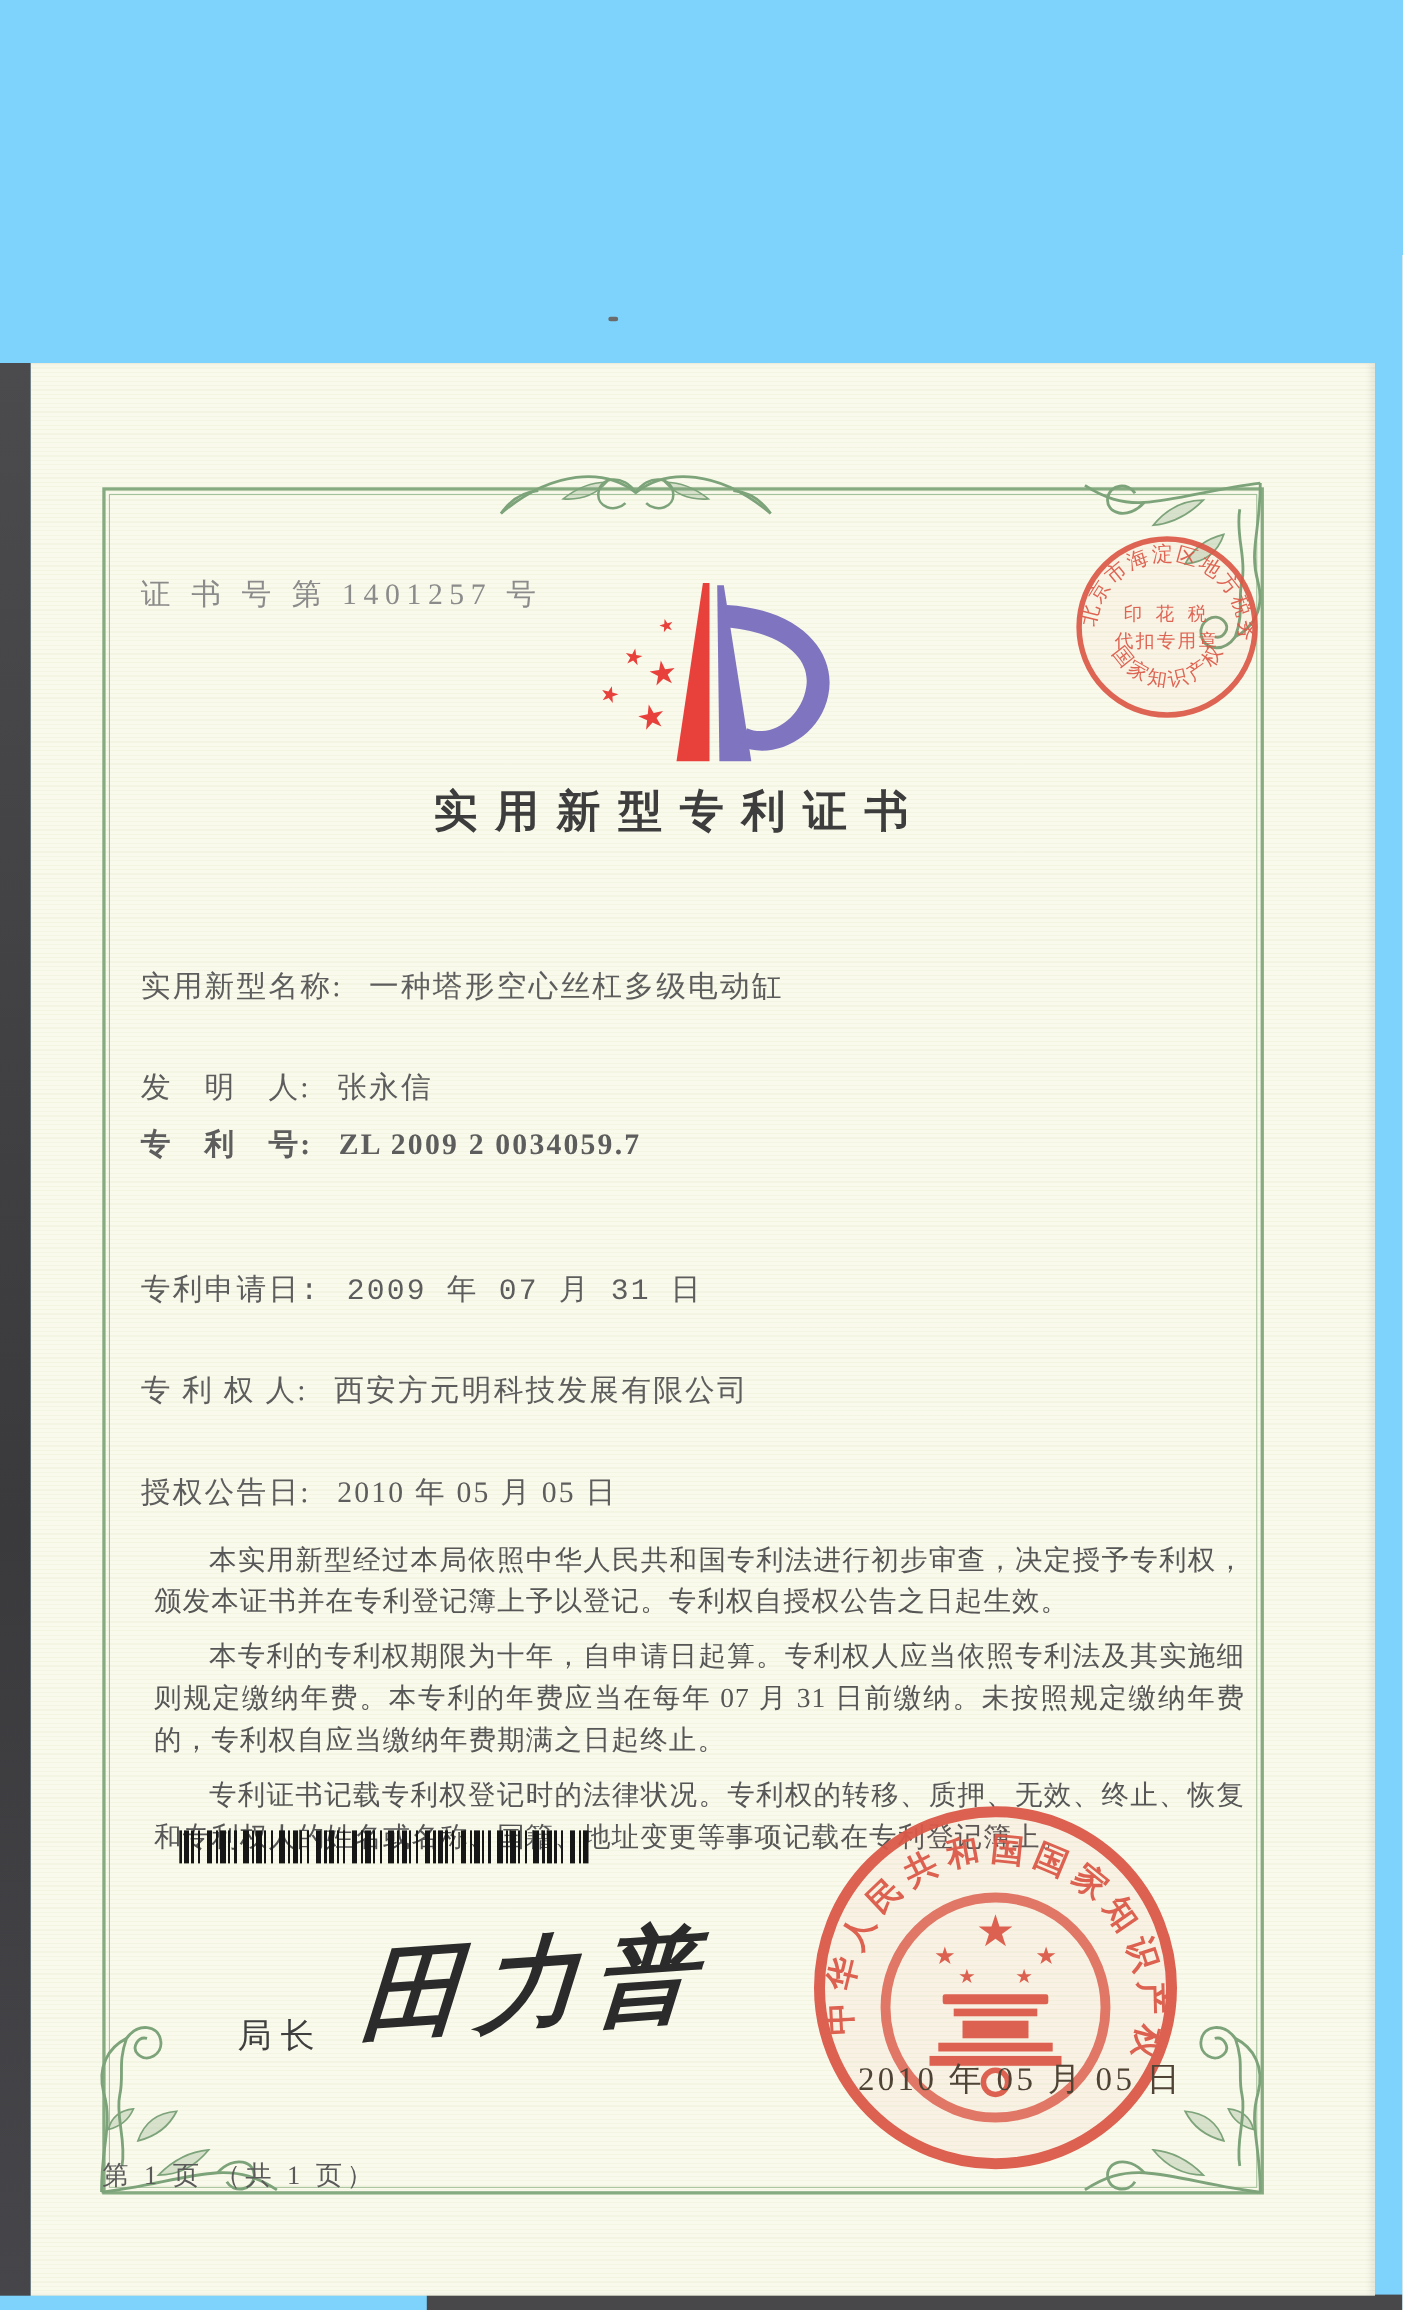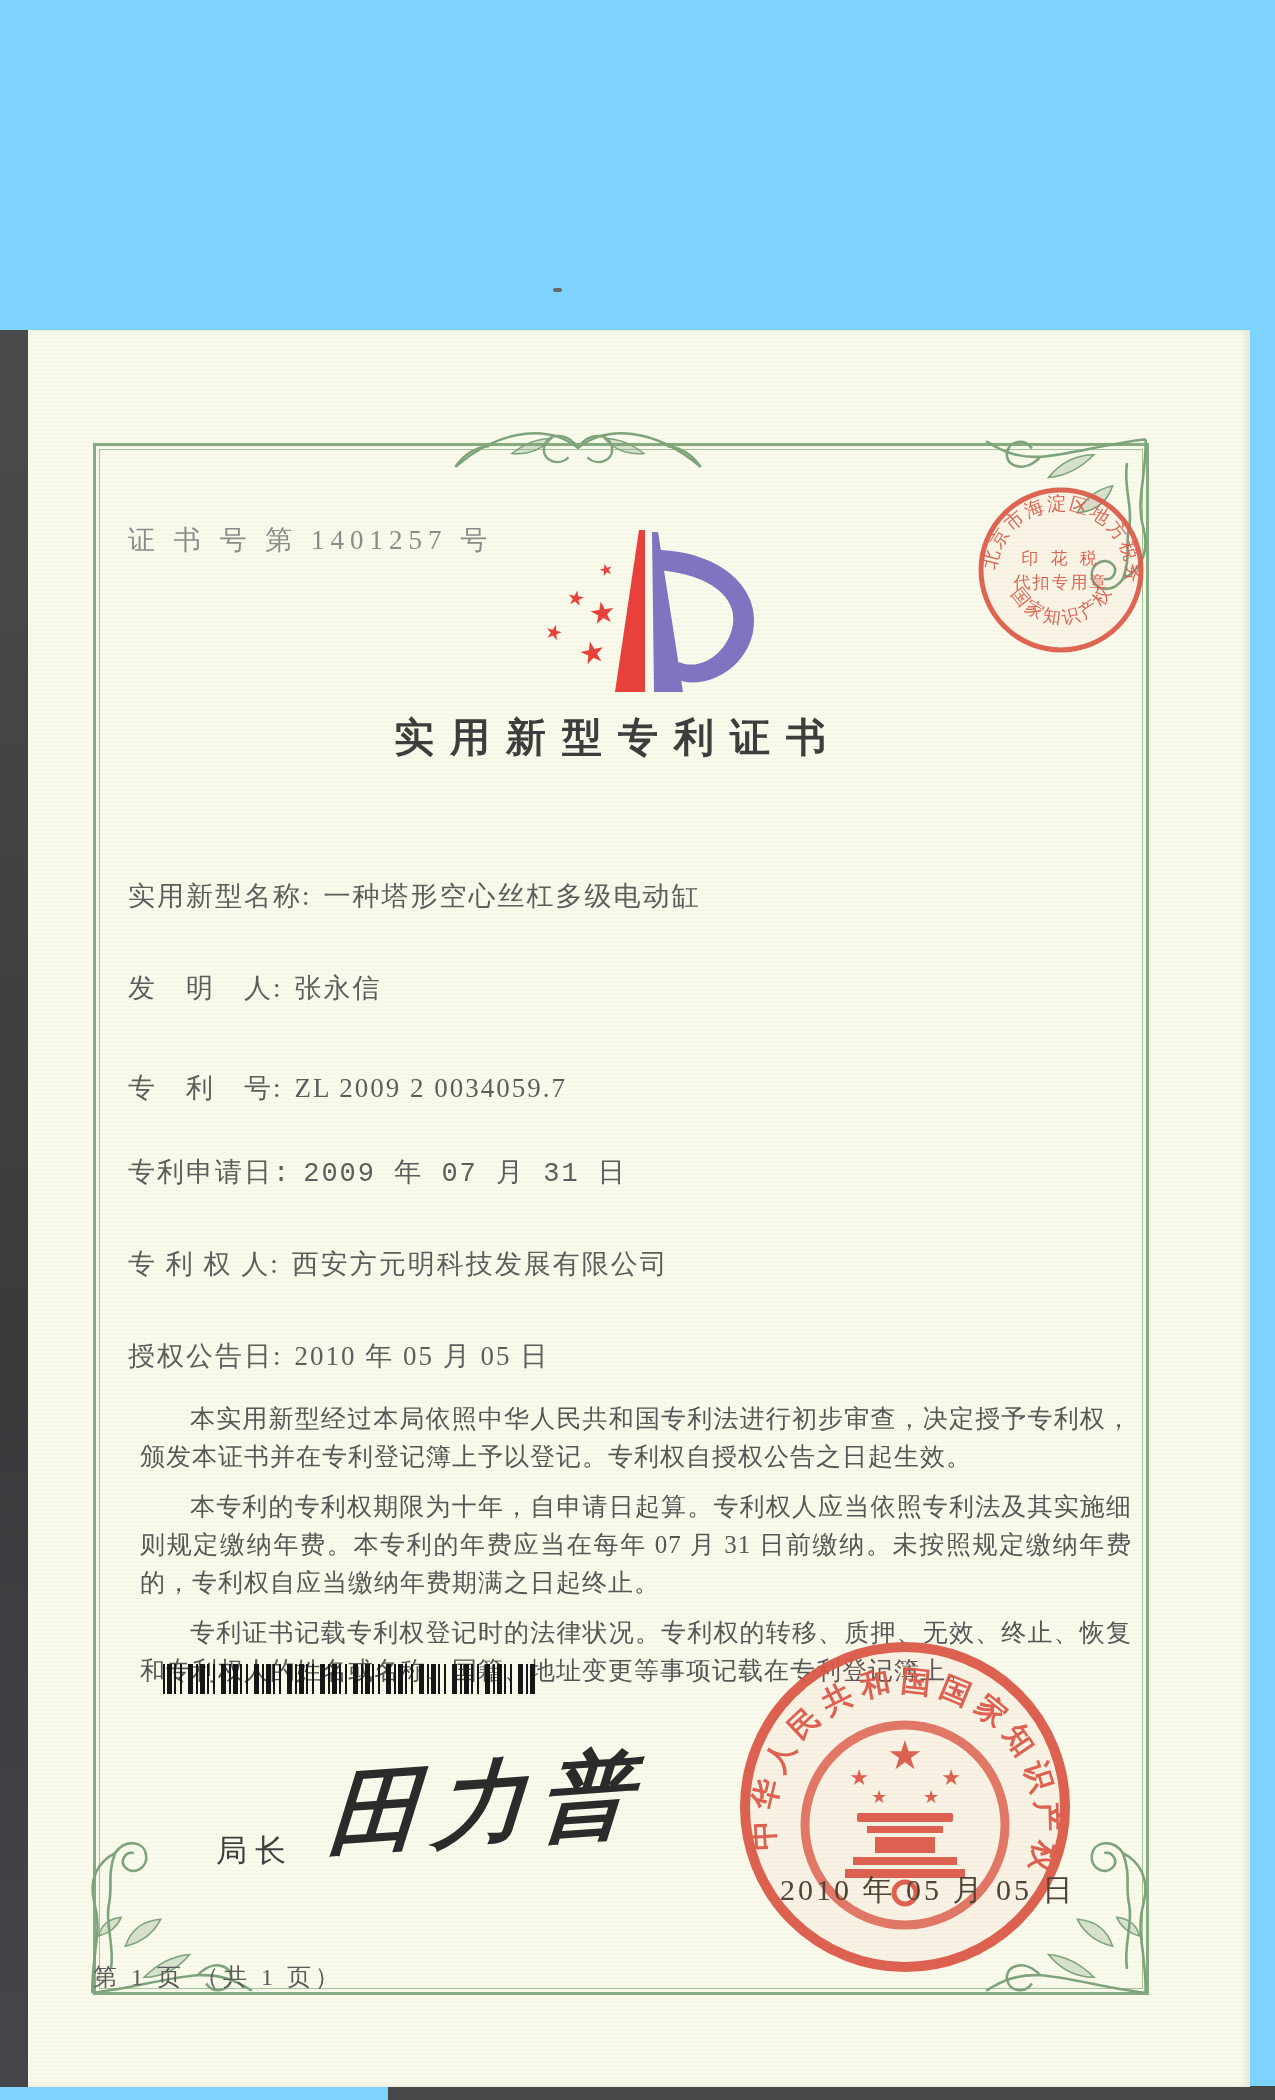--- a/index.html
+++ b/index.html
@@ -25,22 +25,22 @@
   .fl-tr{left:950px;top:104px;transform:scale(-1,-1);}
   .top-ornament{left:418px;top:76px;width:264px;height:80px;}
   
   .cert-no{left:100px;top:192px;font-size:27px;letter-spacing:6px;color:#8b8b8b;white-space:nowrap;}
   .logo{left:505px;top:194px;width:250px;height:178px;}
   .logo .star{position:absolute;color:#e8413c;line-height:1;}
   .page-title{left:65px;top:380px;width:1050px;text-align:center;font-size:40px;font-weight:600;
       letter-spacing:16px;color:#3d3d3d;white-space:nowrap;}
   
   .field{left:100px;font-size:27px;color:#5d5d5d;letter-spacing:2px;white-space:nowrap;}
-  .field .lab{margin-right:12px;}
-  .f0{top:548px;} .f1{top:640px;} .f2{top:740px;} .f3{top:824px;font-family:Liberation Mono, monospace;} .f4{top:916px;} .f5{top:1008px;}
+  .field .lab{margin-right:24px;}
+  .f0{top:548px;} .f1{top:640px;} .f2{top:692px;font-weight:bold;} .f3{top:824px;font-family:Liberation Mono, monospace;} .f4{top:916px;} .f5{top:1008px;}
   
   .body-text{left:100px;top:1058px;width:1016px;font-size:25px;line-height:38px;color:#565656;
       text-align:justify;letter-spacing:1px;}
   .body-text p{margin:12px;text-indent:2em;}
   
   .barcode{left:135px;top:1334px;width:372px;height:30px;
       background:
        repeating-linear-gradient(90deg,#161616 0 2px,rgba(0,0,0,0) 2px 4px,#161616 4px 9px,rgba(0,0,0,0) 9px 11px,
        #161616 11px 13px,rgba(0,0,0,0) 13px 17px,#161616 17px 19px,rgba(0,0,0,0) 19px 25px,
        #161616 25px 30px,rgba(0,0,0,0) 30px 33px);}

